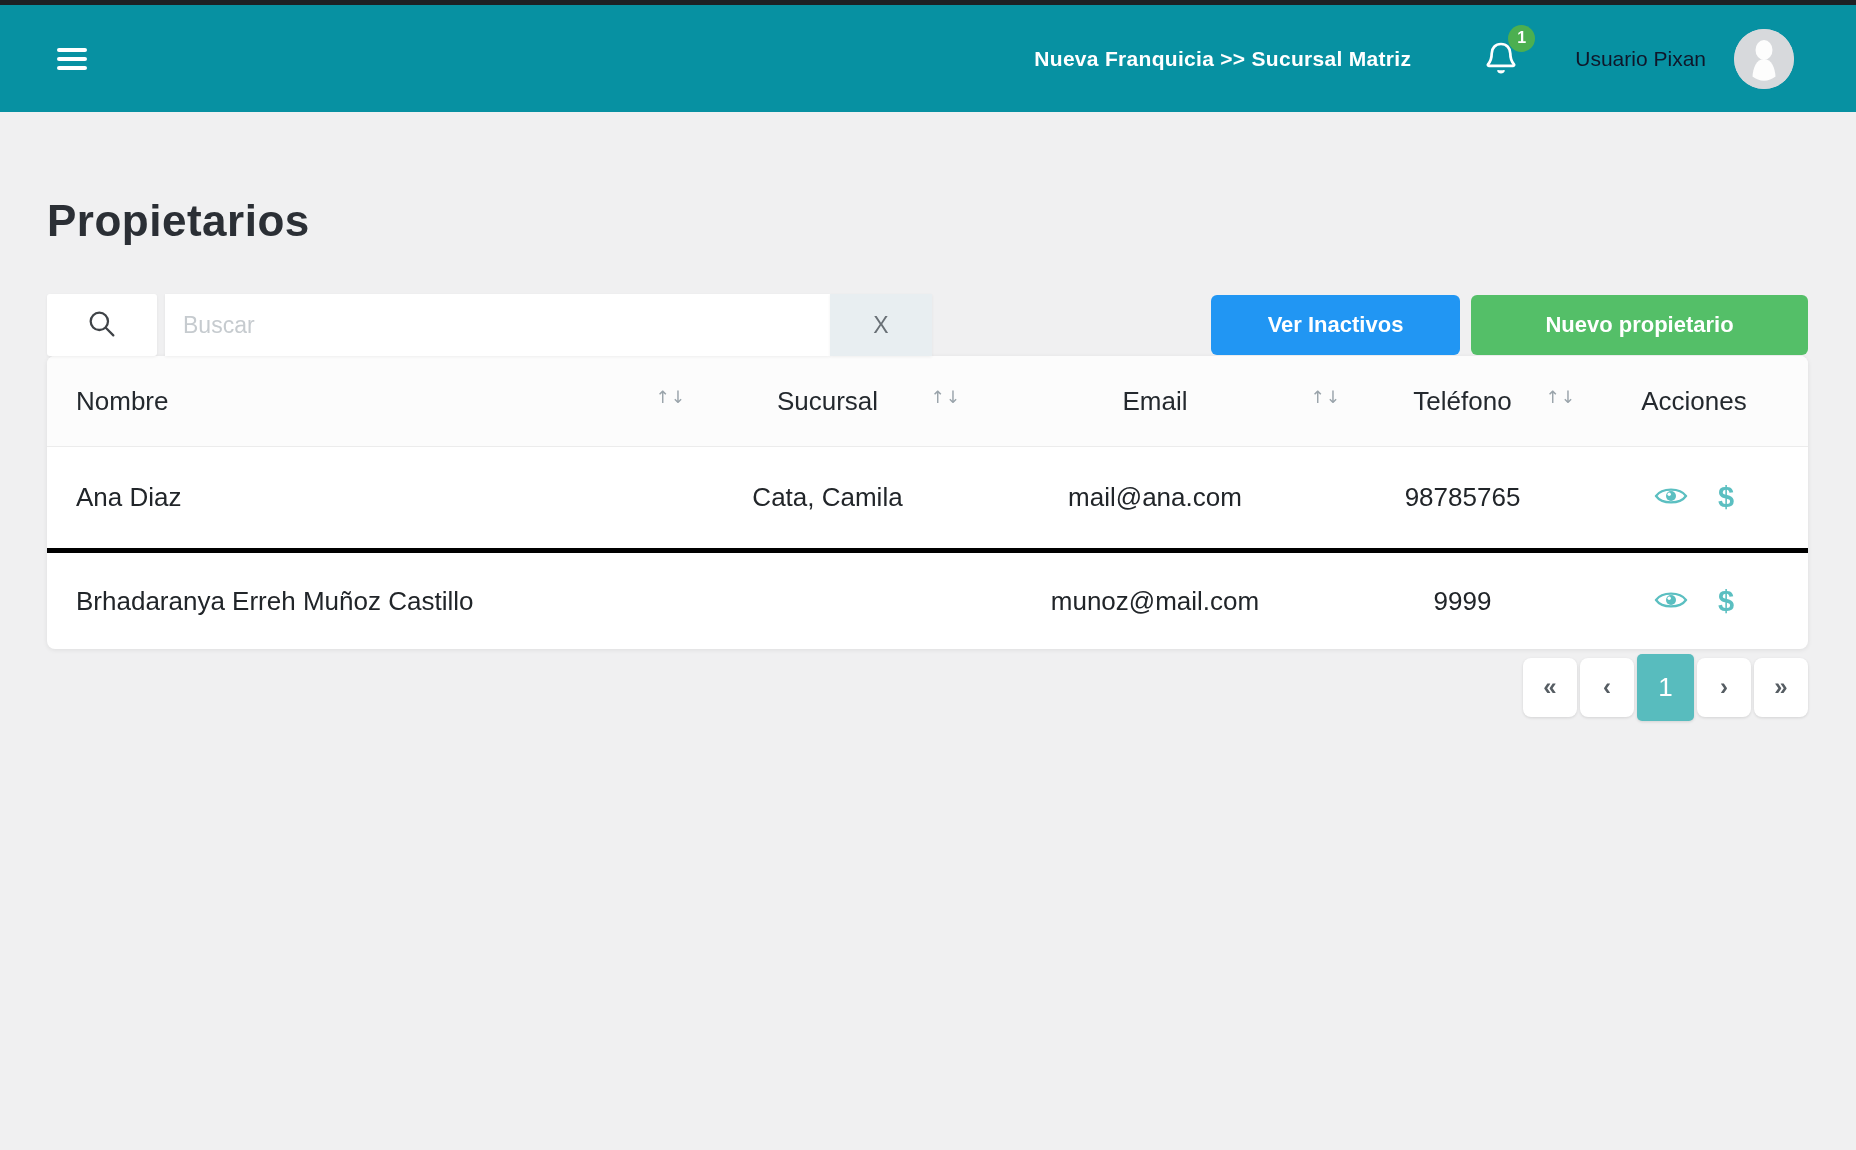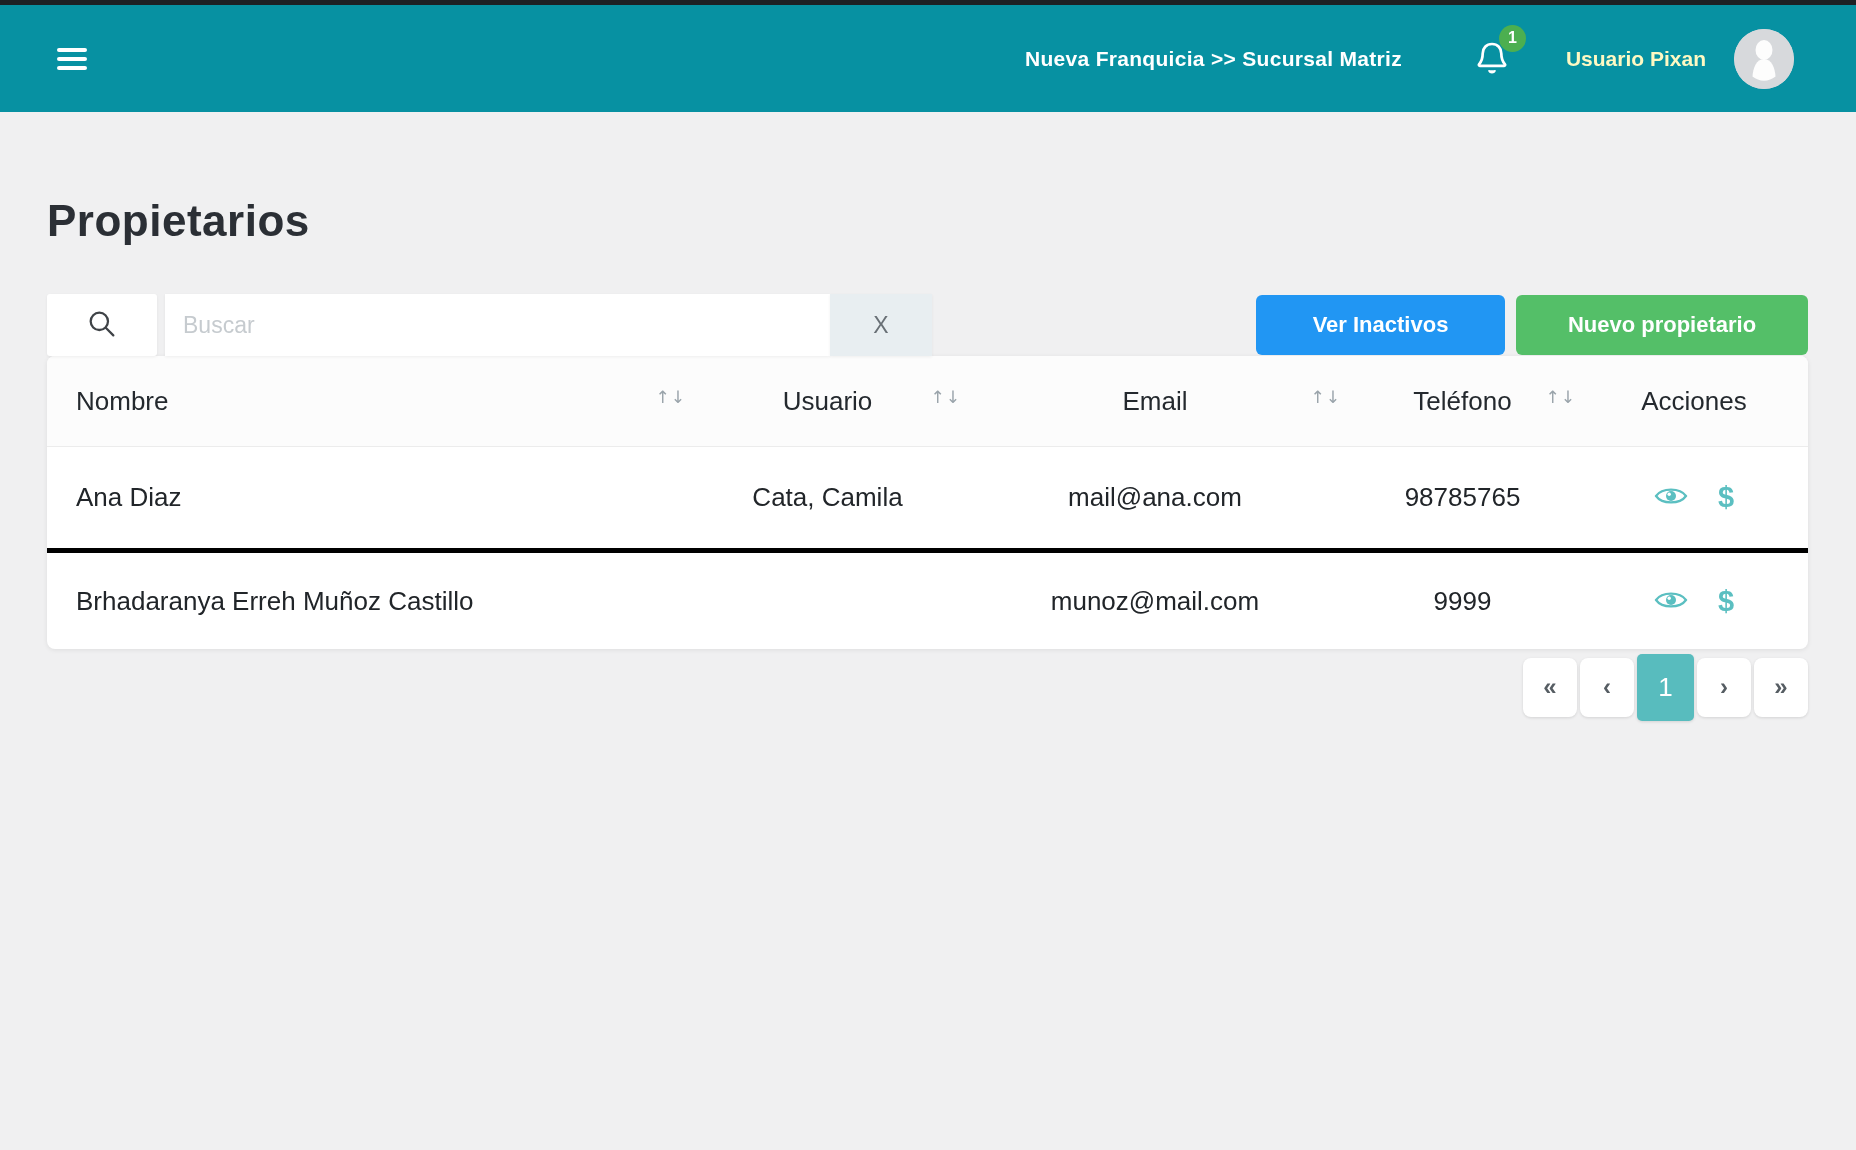--- a/index.html
+++ b/index.html
@@ -20,21 +20,21 @@
   .breadcrumb {
     margin-left:auto; color:#fff; font-weight:bold; font-size:21px; letter-spacing:.3px;
   }
   .bell-wrap { position:relative; margin-left:72px; background:none; border:none; cursor:pointer; }
   .bell-wrap svg { display:block; }
   .badge {
     position:absolute; top:-14px; right:-16px; width:27px; height:27px; border-radius:50%;
     background:#4caf50; color:#fff; font-size:16px; font-weight:bold;
     display:flex; align-items:center; justify-content:center;
   }
-  .user-name { margin-left:56px; color:#fef9c3; font-weight:bold; font-size:21px; cursor:pointer; background:none; border:none; font-family:inherit; }
+  .user-name { margin-left:56px; color:#0f172a; font-weight:normal; font-size:21px; cursor:pointer; background:none; border:none; font-family:inherit; }
   .avatar {
     margin-left:28px; width:60px; height:60px; border-radius:50%;
     background:#d7d9dc; overflow:hidden; cursor:pointer; border:none; padding:0; flex:none;
   }
   .avatar svg { display:block; }
 
   
   .main { padding:0 48px 0 47px; }
   .page-title { margin-top:84px; font-size:44px; font-weight:bold; color:#2b2f35; letter-spacing:.5px; }
 
@@ -55,21 +55,21 @@
   .clear-btn {
     width:102px; height:62px; border:none; background:#e8eef1; cursor:pointer;
     font-family:inherit; font-size:23px; color:#697076; box-shadow:0 1px 3px rgba(0,0,0,.06);
   }
   .toolbar-buttons { margin-left:auto; display:flex; gap:11px; }
   .btn {
     height:60px; border:none; border-radius:6px; cursor:pointer;
     font-family:inherit; font-size:22px; font-weight:bold; color:#fff; padding:0 36px;
   }
   .btn-blue  { background:#2196f3; width:249px; }
-  .btn-green { background:#54bf68; width:292px; }
+  .btn-green { background:#54bf68; width:337px; }
 
   
   .card {
     background:#fff; border-radius:8px;
     box-shadow:0 1px 5px rgba(0,0,0,.08); overflow:hidden;
   }
   .t-row { display:grid; grid-template-columns:643px 275px 380px 235px 228px; align-items:center; }
   .t-head { height:91px; background:#fcfcfc; border-bottom:1px solid #ececec; }
   .th { position:relative; font-size:26px; color:#24292e; text-align:center; }
   .th.first { text-align:left; padding-left:29px; }
@@ -157,21 +157,21 @@
     </div>
   </div>
 
   <section class="card">
     <div class="t-row t-head">
       <div class="th first">
         <span>Nombre</span>
         <span class="sort-glyph">↑↓</span>
       </div>
       <div class="th">
-        <span>Usuario</span>
+        <span>Sucursal</span>
         <span class="sort-glyph">↑↓</span>
       </div>
       <div class="th">
         <span>Email</span>
         <span class="sort-glyph">↑↓</span>
       </div>
       <div class="th">
         <span>Teléfono</span>
         <span class="sort-glyph">↑↓</span>
       </div>

